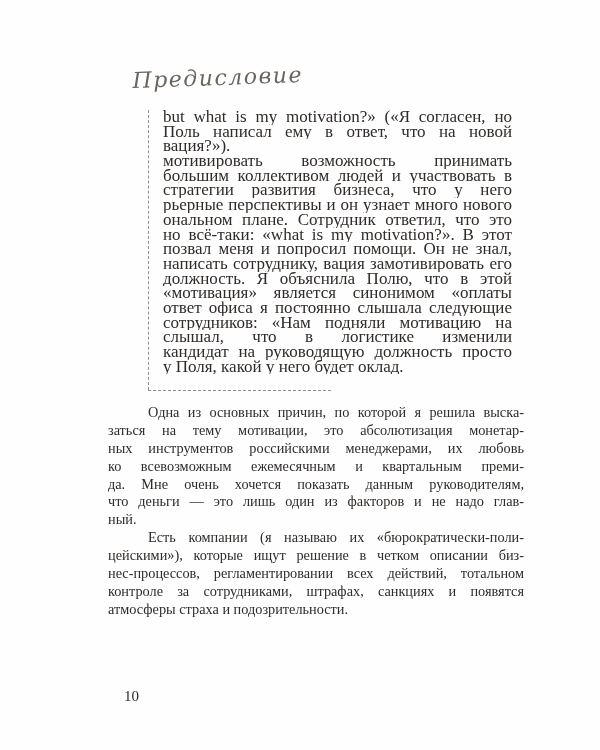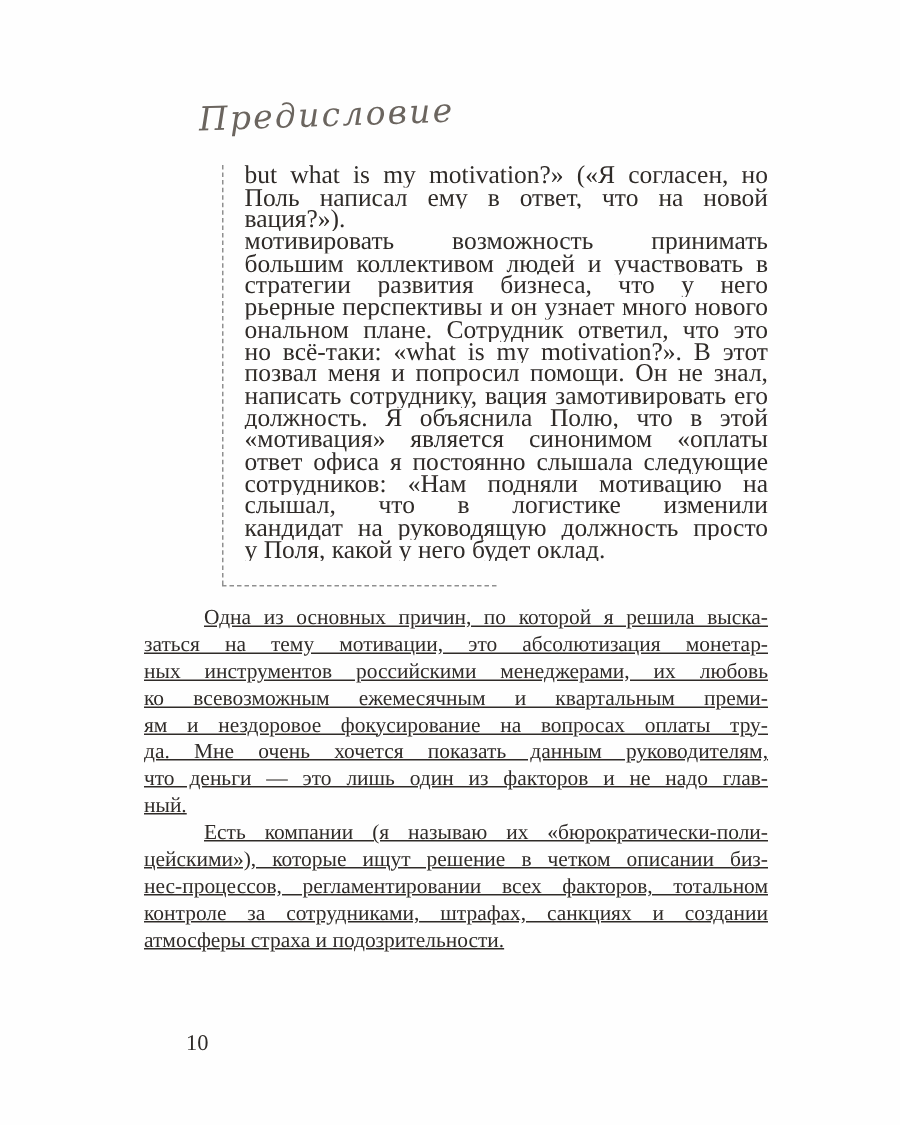--- a/index.html
+++ b/index.html
@@ -47,24 +47,23 @@
   .quote-bottom-dash {
     position: absolute;
     left: 148px;
     top: 390px;
     width: 183px;
     height: 0;
     border-top: 1px dashed var(--dash, #8f8f8f);
   }
   .body-text {
     position: absolute;
-    left: 96px;
+    left: 108px;
     top: 404px;
     width: 416px;
-    text-decoration: underline;
   }
   .bline {
     font-size: 14.3px;
     line-height: 17.9px;
     height: 17.9px;
     overflow: hidden;
     text-align: justify;
     text-align-last: justify;
     color: var(--text, #2f2b28);
   }
@@ -131,34 +130,33 @@
   <div class="body-text">
 
       <div class="bline indent">Одна из основных причин, по которой я решила выска-</div>
 
       <div class="bline">заться на тему мотивации, это абсолютизация монетар-</div>
 
       <div class="bline">ных инструментов российскими менеджерами, их любовь</div>
 
       <div class="bline">ко всевозможным ежемесячным и квартальным преми-</div>
 
-      <div class="bline">ям и нездоровое фокусирование на вопросах оплаты тру-</div>
 
       <div class="bline">да. Мне очень хочется показать данным руководителям,</div>
 
       <div class="bline">что деньги — это лишь один из факторов и не надо глав-</div>
 
       <div class="bline para-end">ный.</div>
 
       <div class="bline indent">Есть компании (я называю их «бюрократически-поли-</div>
 
       <div class="bline">цейскими»), которые ищут решение в четком описании биз-</div>
 
-      <div class="bline">нес-процессов, регламентировании всех факторов, тотальном</div>
+      <div class="bline">нес-процессов, регламентировании всех действий, тотальном</div>
 
-      <div class="bline">контроле за сотрудниками, штрафах, санкциях и создании</div>
+      <div class="bline">контроле за сотрудниками, штрафах, санкциях и появятся</div>
 
       <div class="bline para-end">атмосферы страха и подозрительности.</div>
     </div>
 
   <div class="page-number">10</div>
 
 </div>
 
 </body></html>

